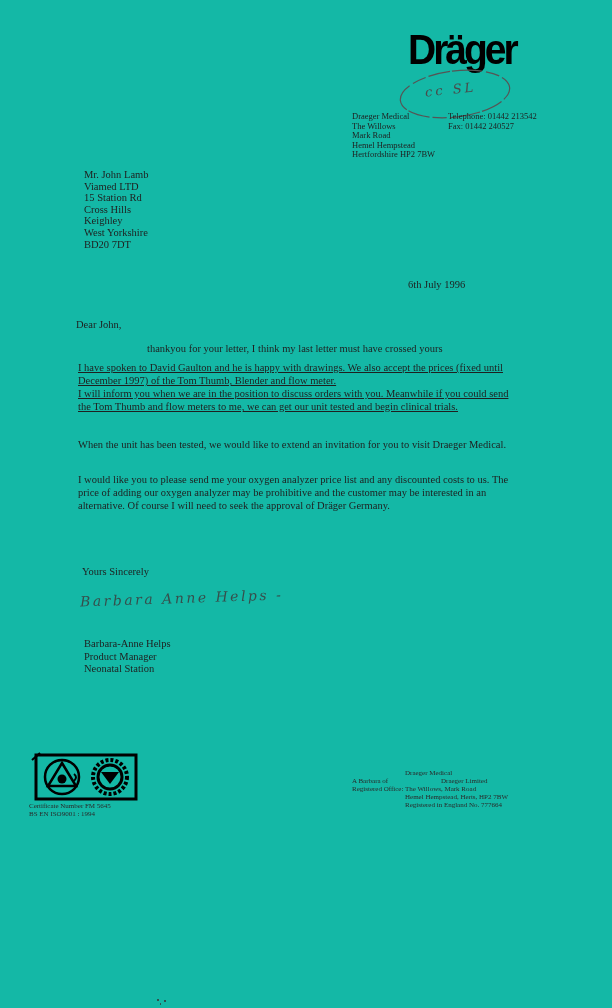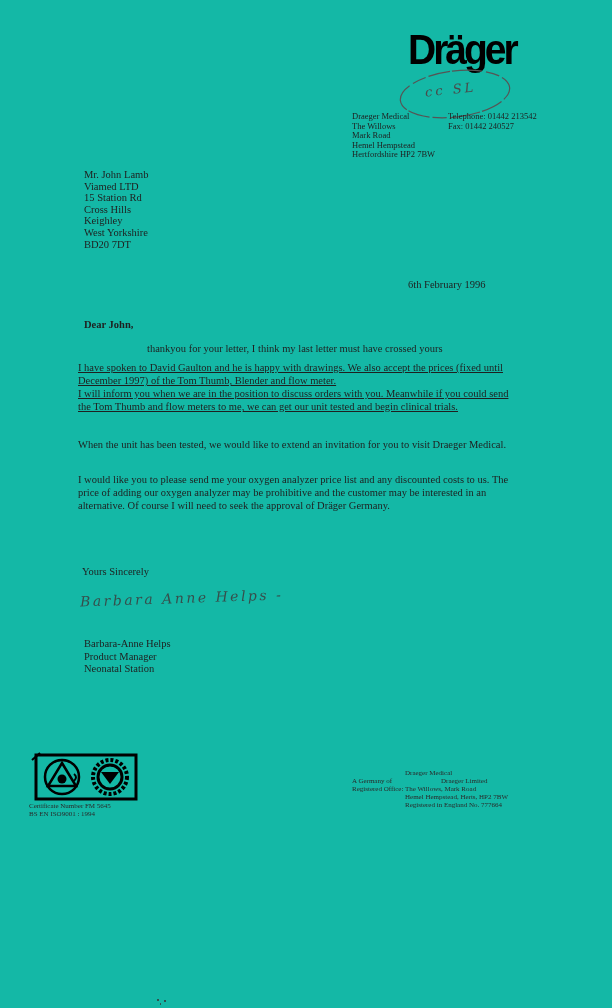--- a/index.html
+++ b/index.html
@@ -20,21 +20,21 @@
     left:425px;top:82px;font-family:"DejaVu Serif", serif;font-style:italic;
     font-size:13px;color:#4a4a4a;transform:rotate(-6deg);letter-spacing:3px;
   }
   .sender-block{left:352px;top:112px;font-size:8.5px;line-height:9.6px;}
   .phone-block{left:448px;top:112px;font-size:8.5px;line-height:9.6px;}
   
   .recipient{left:84px;top:169px;font-size:10.5px;line-height:11.6px;}
   .date-line{left:408px;top:279px;font-size:10.5px;}
   
   .body-text{font-size:10.5px;line-height:13px;}
-  .salutation{left:84px;top:318px;font-weight:bold;}
+  .salutation{left:76px;top:318px;}
   .opening{left:147px;top:342px;}
   .para1{left:78px;top:361px;width:480px;text-decoration:underline;}
   .para2{left:78px;top:438px;width:490px;}
   .para3{left:78px;top:473px;width:480px;}
   .closing{left:82px;top:565px;}
   .signature{
     left:80px;top:590px;font-family:"DejaVu Serif", serif;font-style:italic;
     font-size:14px;color:#3c3c3c;transform:rotate(-2deg);letter-spacing:2.5px;
     opacity:.85;
   }
@@ -72,21 +72,21 @@
   <div class="abs recipient">
     <div>Mr. John Lamb</div>
     <div>Viamed LTD</div>
     <div>15 Station Rd</div>
     <div>Cross Hills</div>
     <div>Keighley</div>
     <div>West Yorkshire</div>
     <div>BD20 7DT</div>
   </div>
 
-  <div class="abs date-line">6th February 1996</div>
+  <div class="abs date-line">6th July 1996</div>
 
   <div class="abs body-text salutation">Dear John,</div>
   <div class="abs body-text opening">thankyou for your letter, I think my last letter must have crossed yours</div>
 
   <div class="abs body-text para1">
     <div>I have spoken to David Gaulton and he is happy with drawings.  We also accept the prices (fixed until</div>
     <div>December 1997) of the Tom Thumb, Blender and flow meter.</div>
     <div> I will inform you when we are in the position to discuss orders with you.  Meanwhile if you could send</div>
     <div>the Tom Thumb and flow meters to me, we can get our unit tested and begin clinical trials.</div>
   </div>
@@ -122,21 +122,21 @@
     <circle cx="80" cy="25" r="12" fill="none" stroke="#000" stroke-width="3"></circle>
     <path d="M71 20 L89 20 L80 32 Z" fill="#000"></path>
     <path d="M72 16 q8 -6 16 0" fill="none" stroke="#000" stroke-width="2"></path>
   </svg>
   <div class="abs cert-lines">
     <div>Certificate Number FM 5645</div>
     <div>BS EN ISO9001 : 1994</div>
   </div>
 
   <div class="abs foot" style="left:405px;top:769px;">Draeger Medical</div>
-  <div class="abs foot" style="left:352px;top:777px;">A Germany of</div>
+  <div class="abs foot" style="left:352px;top:777px;">A Barbara of</div>
   <div class="abs foot" style="left:405px;top:777px;padding-left:36px;">Draeger Limited</div>
   <div class="abs foot" style="left:352px;top:785px;">Registered Office: The Willows, Mark Road</div>
   <div class="abs foot" style="left:405px;top:793px;">Hemel Hempstead, Herts, HP2 7BW</div>
   <div class="abs foot" style="left:405px;top:801px;">Registered in England No. 777664</div>
 
   <div class="noise" style="left:157px;top:999px;width:2px;height:2px;"></div>
   <div class="noise" style="left:164px;top:1000px;width:2px;height:2px;"></div>
   <div class="noise" style="left:160px;top:1003px;width:1px;height:2px;"></div>
 
 </div>

